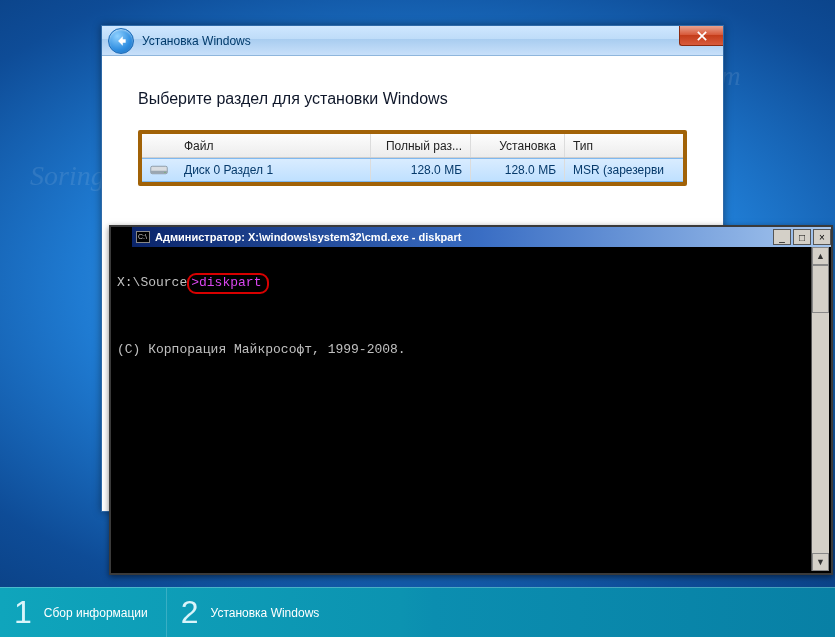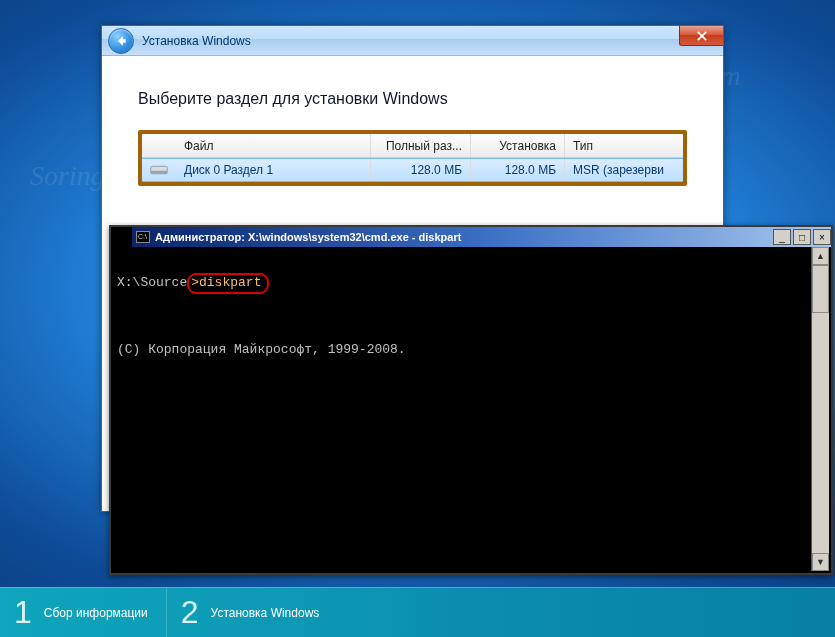--- a/index.html
+++ b/index.html
@@ -88,21 +88,21 @@
     margin-left: 2px; display: flex; align-items: center; justify-content: center;
     font-size: 10px; color: #000; font-family: sans-serif;
   }
   .cmd-body {
     font-family: "Lucida Console", "Consolas", "Courier New", monospace;
     color: #c0c0c0; font-size: 13px; line-height: 16px; padding: 10px 6px;
     white-space: pre; position: relative;
   }
   .cmd-highlight {
     display: inline-block; border: 2px solid #d80000; border-radius: 9px;
-    padding: 0 6px 1px 2px; color: #fdba74;
+    padding: 0 6px 1px 2px; color: #d946ef;
   }
   .cmd-line { display: block; }
   .cursor { display: inline-block; width: 8px; height: 2px; background: #c0c0c0; vertical-align: -1px; margin-left: 2px; }
   .cmd-scrollbar {
     position: absolute; right: 2px; top: 20px; bottom: 2px; width: 18px;
     background: #d4d0c8; border-left: 1px solid #555;
   }
   .sb-btn {
     height: 18px; background: #d4d0c8; border: 1px solid #888;
     display: flex; align-items: center; justify-content: center; font-size: 9px; color: #333;

